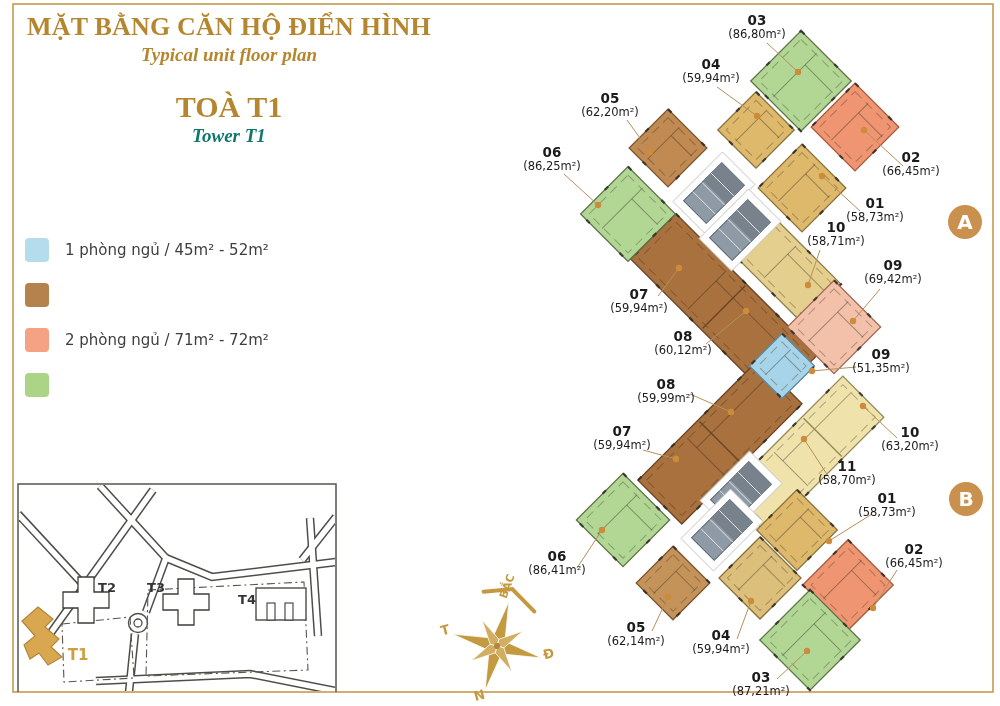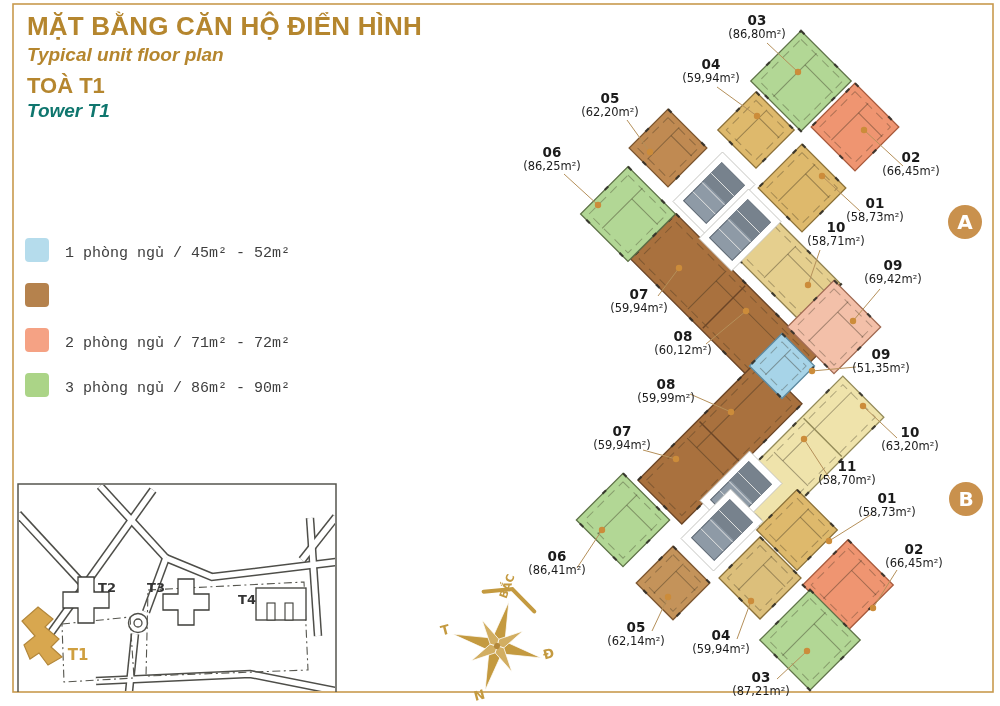--- a/index.html
+++ b/index.html
@@ -1,26 +1,26 @@
 <!DOCTYPE html>
 <html><head>
 <meta charset="utf-8">
 <style>
   html,body{margin:0;padding:0;background:#e8e8e8;}
   .stage{position:relative;width:1000px;height:706px;background:#ffffff;overflow:hidden;
          font-family:"DejaVu Sans",sans-serif;}
   svg#scene{position:absolute;left:0;top:0;}
   svg text{font-family:"DejaVu Sans",sans-serif;}
-  .hdr{position:absolute;left:27px;top:12px;color:#b5862e;font-family:Liberation Sans, sans-serif;z-index:2;}
+  .hdr{position:absolute;left:27px;top:12px;color:#b5862e;font-family:Liberation Serif, serif;z-index:2;text-align:center;}
   .t1{font-size:26px;font-weight:bold;letter-spacing:.2px;line-height:1.15;}
   .t2{font-size:19px;font-style:italic;font-weight:600;margin-top:2px;}
-  .t3{font-size:22px;font-weight:bold;margin-top:8px;line-height:1.1;}
+  .t3{font-size:30px;font-weight:bold;margin-top:24px;line-height:1.1;}
   .t4{font-size:19px;font-style:italic;font-weight:600;margin-top:2px;}
   #legend{position:absolute;left:25px;top:238px;z-index:2;}
-  .lg-row{display:flex;align-items:flex-end;height:24px;margin-bottom:21px;font-family:Liberation Mono, monospace;}
+  .lg-row{display:flex;align-items:center;height:24px;margin-bottom:21px;}
   .sw{width:24px;height:24px;border-radius:4px;margin-right:16px;flex:0 0 auto;}
   .lg-txt{font-size:15px;color:#3e3e3e;}
 </style>
 </head>
 <body>
 
 <div class="stage">
   <svg id="scene" width="1000" height="706" viewBox="0 0 1000 706">
       <rect x="13" y="4" width="980" height="688" fill="none" stroke="#c89a4e" stroke-width="1.6"></rect>
       <g>
@@ -394,16 +394,15 @@
       </div>
       <div class="lg-row">
         <span class="sw" style="background: rgb(181, 130, 77);"></span>
       </div>
       <div class="lg-row">
         <span class="sw" style="background: rgb(245, 162, 132);"></span>
         <span class="lg-txt">2 phòng ngủ / 71m² - 72m²</span>
       </div>
       <div class="lg-row">
         <span class="sw" style="background: rgb(171, 212, 135);"></span>
-        <span class="lg-txt">3 phòng ngủ / 86m² - 90m²</span>
       </div>
     </div>
 </div>
 
 </body></html>

